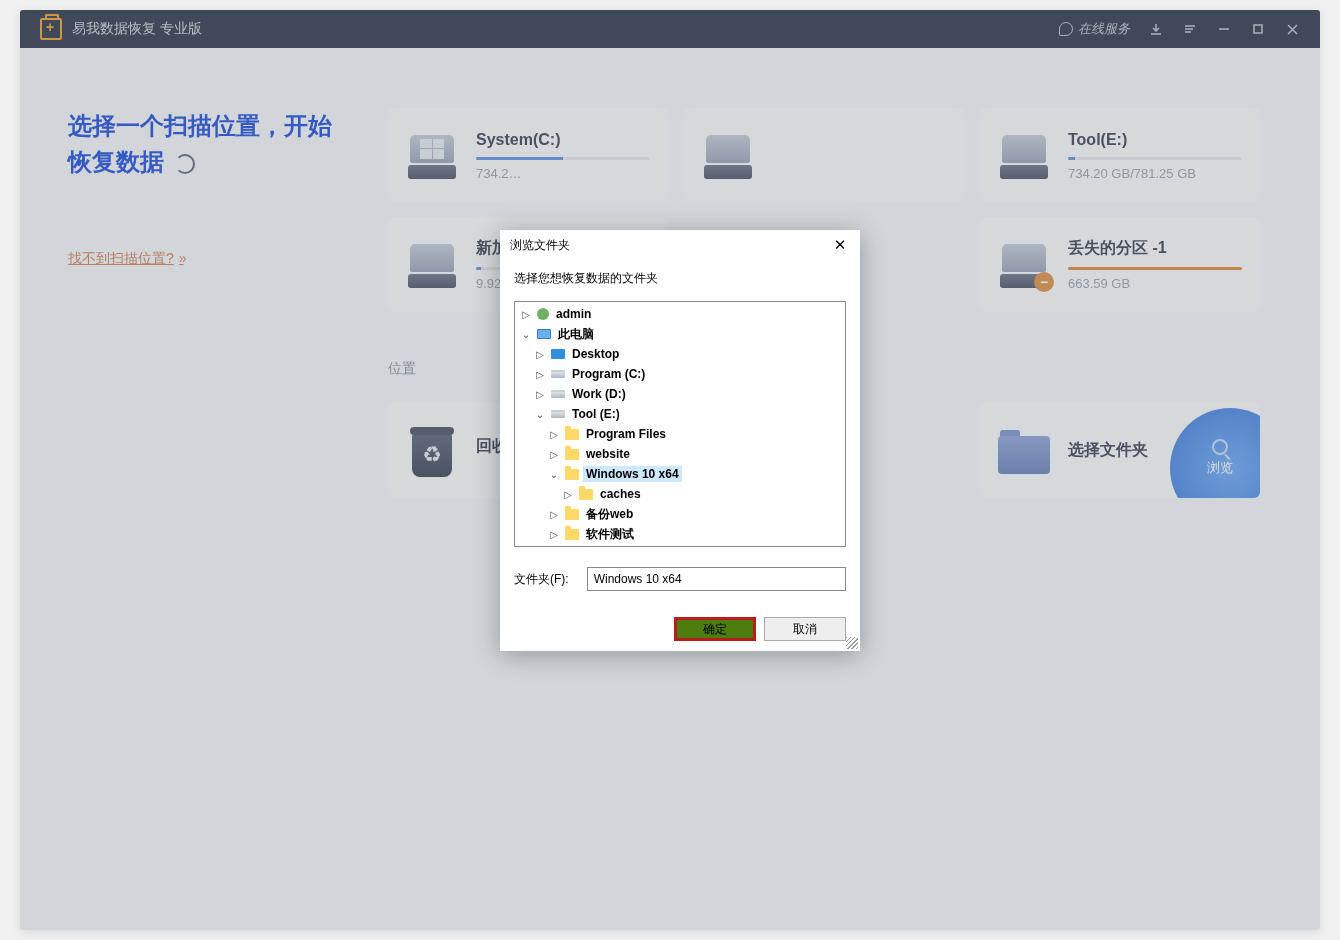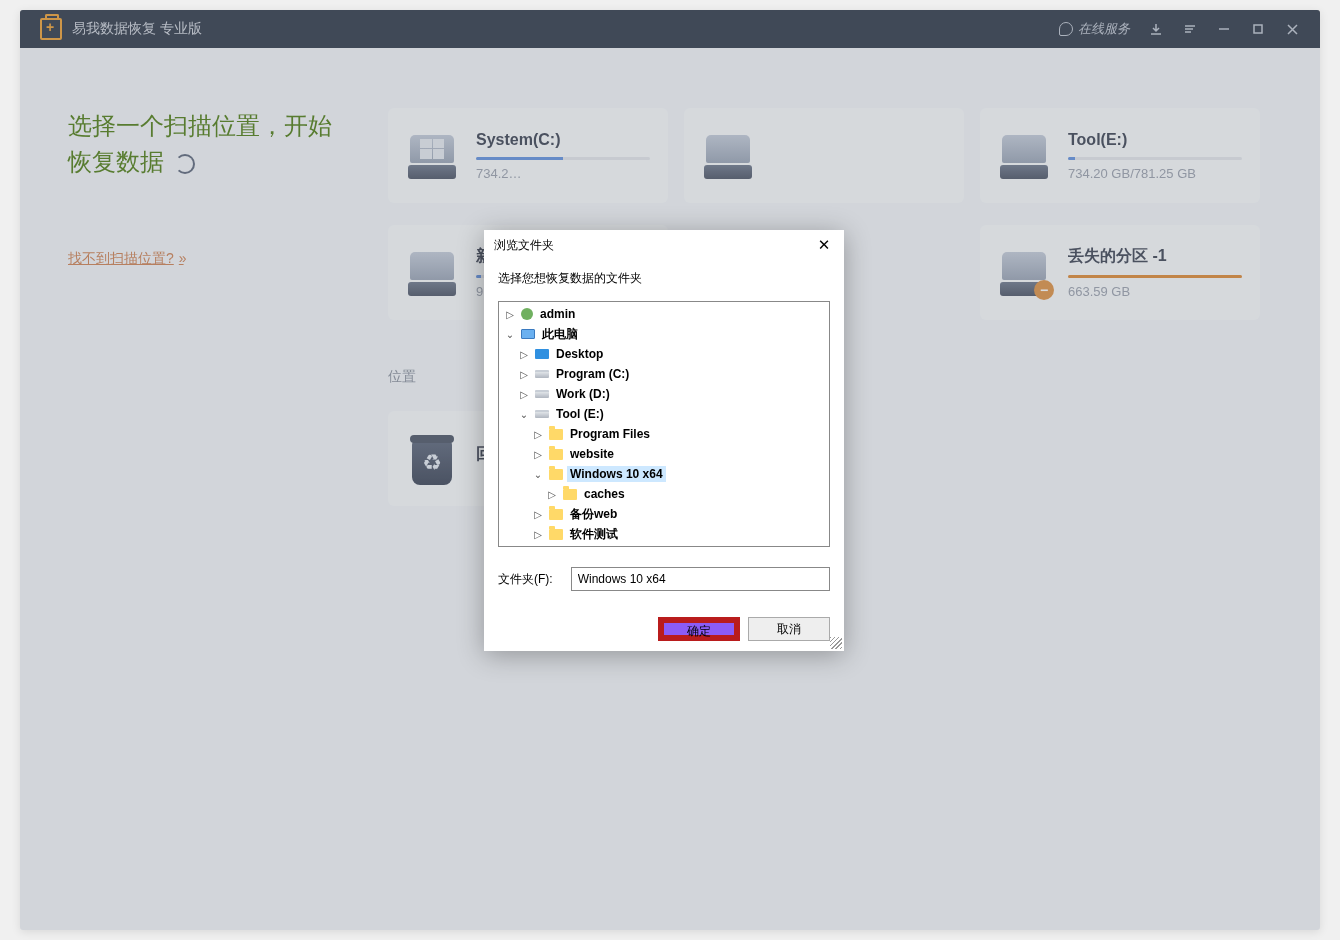--- a/index.html
+++ b/index.html
@@ -12,28 +12,28 @@
 .app-logo::before { content: ''; position: absolute; left: 3px; top: -6px; width: 10px; height: 4px; border: 2px solid #f0a030; border-bottom: none; border-radius: 2px 2px 0 0; }
 .app-logo::after { content: '+'; position: absolute; left: 4px; top: -1px; font-size: 14px; font-weight: bold; color: #f0a030; }
 .app-title { font-size: 14px; }
 .titlebar-right { margin-left: auto; display: flex; align-items: center; gap: 18px; font-style: italic; }
 .online-service { display: flex; align-items: center; gap: 5px; font-size: 13px; cursor: pointer; color: #c0c6d1; }
 .svc-icon { width: 14px; height: 14px; border: 1.5px solid #c0c6d1; border-radius: 50% 50% 50% 2px; }
 .titlebar-icn { width: 16px; height: 16px; cursor: pointer; display: flex; align-items: center; justify-content: center; color: #c0c6d1; }
 
 .main-content { padding: 60px 48px 0 48px; display: flex; gap: 40px; }
 .left-col { width: 280px; }
-.main-heading { font-size: 24px; font-weight: 400; color: #4d7c0f; line-height: 1.5; }
+.main-heading { font-size: 24px; font-weight: 700; color: #1d4ed8; line-height: 1.5; }
 .refresh-icn { display: inline-block; width: 20px; height: 20px; border: 2.5px solid #5a6478; border-left-color: transparent; border-radius: 50%; vertical-align: middle; margin-left: 4px; position: relative; }
 .help-link { margin-top: 70px; display: inline-block; color: #d08050; text-decoration: underline; font-size: 14px; cursor: pointer; }
 .help-link .chev { color: #d08050; margin-left: 5px; letter-spacing: -3px; }
 
 .right-col { flex: 1; }
 .section-label { font-size: 14px; color: #8a909c; margin-bottom: 25px; }
-.grid { display: flex; flex-wrap: wrap; gap: 22px 16px; margin-bottom: 48px; }
+.grid { display: flex; flex-wrap: wrap; gap: 14px 16px; margin-bottom: 48px; }
 .drive-card { width: 280px; height: 95px; background: #fbfcfd; border-radius: 6px; display: flex; align-items: center; padding: 14px 18px; gap: 18px; cursor: pointer; }
 .drive-icon { width: 52px; height: 50px; position: relative; flex-shrink: 0; }
 .drive-icon .top { position: absolute; top: 4px; left: 4px; right: 4px; height: 28px; background: linear-gradient(180deg,#c4ccd9 0%, #9aa4b5 100%); border-radius: 5px 5px 2px 2px; }
 .drive-icon .bot { position: absolute; bottom: 2px; left: 2px; right: 2px; height: 14px; background: linear-gradient(180deg,#6c7689 0%, #4a5263 100%); border-radius: 3px; }
 .drive-icon .win { position: absolute; top: 8px; left: 14px; width: 24px; height: 20px; display: grid; grid-template: 1fr 1fr / 1fr 1fr; gap: 1px; }
 .drive-icon .win div { background: #e8ecf2; }
 .drive-icon.lost .badge { position: absolute; bottom: -2px; right: -4px; width: 20px; height: 20px; background: #e09040; border-radius: 50%; display: flex; align-items: center; justify-content: center; color: #fff; font-weight: bold; font-size: 14px; }
 .drive-info { flex: 1; overflow: hidden; }
 .drive-name { font-size: 16px; font-weight: 600; color: #3a4050; margin-bottom: 8px; white-space: nowrap; }
 .prog { height: 3px; background: #e6e8ec; border-radius: 2px; margin-bottom: 6px; position: relative; overflow: hidden; }
@@ -57,21 +57,21 @@
 .folder-icon::after { content: ''; position: absolute; top: 8px; left: 0; right: 0; bottom: 0; background: linear-gradient(180deg,#8ba3d8 0%, #6880b8 100%); border-radius: 4px; }
 .folder-text { font-size: 16px; font-weight: 600; color: #3a4050; }
 .browse-corner { position: absolute; right: -30px; bottom: -30px; width: 120px; height: 120px; background: radial-gradient(circle at center, #6ba8f5 0%, #3878d8 100%); border-radius: 50%; display: flex; flex-direction: column; align-items: center; justify-content: center; color: #fff; font-size: 13px; padding-right: 20px; padding-bottom: 20px; }
 .browse-corner .mag { width: 16px; height: 16px; border: 2px solid #c8ddf9; border-radius: 50%; margin-bottom: 4px; position: relative; }
 .browse-corner .mag::after { content: ''; position: absolute; right: -5px; bottom: -5px; width: 7px; height: 2px; background: #c8ddf9; transform: rotate(45deg); }
 
 
 .scrim { position: absolute; left: 0; top: 0; right: 0; bottom: 0; background: rgba(120,125,135,0.28); }
 
 
-.dialog { position: absolute; left: 464px; top: 220px; width: 360px; background: #fff; box-shadow: 0 4px 25px rgba(0,0,0,0.3); font-size: 12px; }
+.dialog { position: absolute; left: 480px; top: 220px; width: 360px; background: #fff; box-shadow: 0 4px 25px rgba(0,0,0,0.3); font-size: 12px; }
 .dlg-title { height: 30px; display: flex; align-items: center; padding: 0 10px; }
 .dlg-title span { flex: 1; }
 .dlg-close { width: 20px; height: 20px; display: flex; align-items: center; justify-content: center; cursor: pointer; font-size: 15px; }
 .dlg-sub { padding: 10px 14px 14px 14px; }
 .tree-box { margin: 0 14px; height: 246px; border: 1px solid #888; overflow-y: scroll; background: #fff; }
 .tree { padding: 2px 0; }
 .tree-row { display: flex; align-items: center; height: 20px; padding-left: 4px; cursor: pointer; white-space: nowrap; }
 .tree-row .expander { width: 14px; text-align: center; color: #555; font-size: 10px; }
 .tree-row .icn { width: 16px; height: 14px; margin: 0 4px; display: inline-flex; align-items: center; justify-content: center; }
 .tree-row .icn.folder { background: #ffd968; border-radius: 1px; position: relative; height: 11px; width: 14px; }
@@ -81,21 +81,21 @@
 .tree-row .icn.user { width: 12px; height: 12px; border-radius: 50%; background: #70b060; position: relative; }
 .tree-row .icn.desktop { width: 14px; height: 10px; background: #3090e0; border-radius: 1px; }
 .tree-row .lbl { padding: 1px 3px; font-weight: bold; }
 .tree-row.selected .lbl { background: #cde8ff; }
 .ind-1 { padding-left: 4px; } .ind-2 { padding-left: 18px; } .ind-3 { padding-left: 32px; } .ind-4 { padding-left: 46px; }
 .dlg-field { display: flex; align-items: center; padding: 20px 14px 0 14px; gap: 18px; }
 .dlg-field label { font-size: 12px; }
 .dlg-field input { flex: 1; height: 24px; border: 1px solid #888; padding: 0 6px; font-size: 12px; }
 .dlg-buttons { display: flex; justify-content: flex-end; gap: 8px; padding: 26px 14px 10px 14px; }
 .dlg-buttons button { width: 82px; height: 24px; border: 1px solid #aaa; background: #eee; font-size: 12px; cursor: pointer; }
-.dlg-buttons button.primary { border: 6px solid #b91c1c; background: #8b5cf6; }
+.dlg-buttons button.primary { border: 3px solid #b91c1c; background: #4d7c0f; }
 .resize-grip { position: absolute; right: 2px; bottom: 2px; width: 12px; height: 12px; background: repeating-linear-gradient(135deg, #999 0 1px, transparent 1px 3px); }
 
 
 .tree-box::-webkit-scrollbar { width: 17px; }
 .tree-box::-webkit-scrollbar-track { background: #f0f0f0; }
 .tree-box::-webkit-scrollbar-thumb { background: #c8c8c8; }
 </style>
 </head>
 <body>
 
@@ -224,20 +224,28 @@
           <div class="recycle-icon">
               <div class="bin">
                 <span class="sym">♻</span>
               </div>
             </div>
           <div class="drive-info">
               <div class="drive-name">回收…</div>
             </div>
         </div>
         <div style="width:280px"></div>
+        <div class="folder-card">
+          <div class="folder-icon"></div>
+          <div class="folder-text">选择文件夹</div>
+          <div class="browse-corner">
+            <div class="mag"></div>
+            <span>浏览</span>
+          </div>
+        </div>
       </div>
     </div>
   </div>
 
   <div class="scrim"></div>
 
   <div class="dialog">
     <div class="dlg-title">
       <span>浏览文件夹</span>
       <div class="dlg-close">✕</div>

